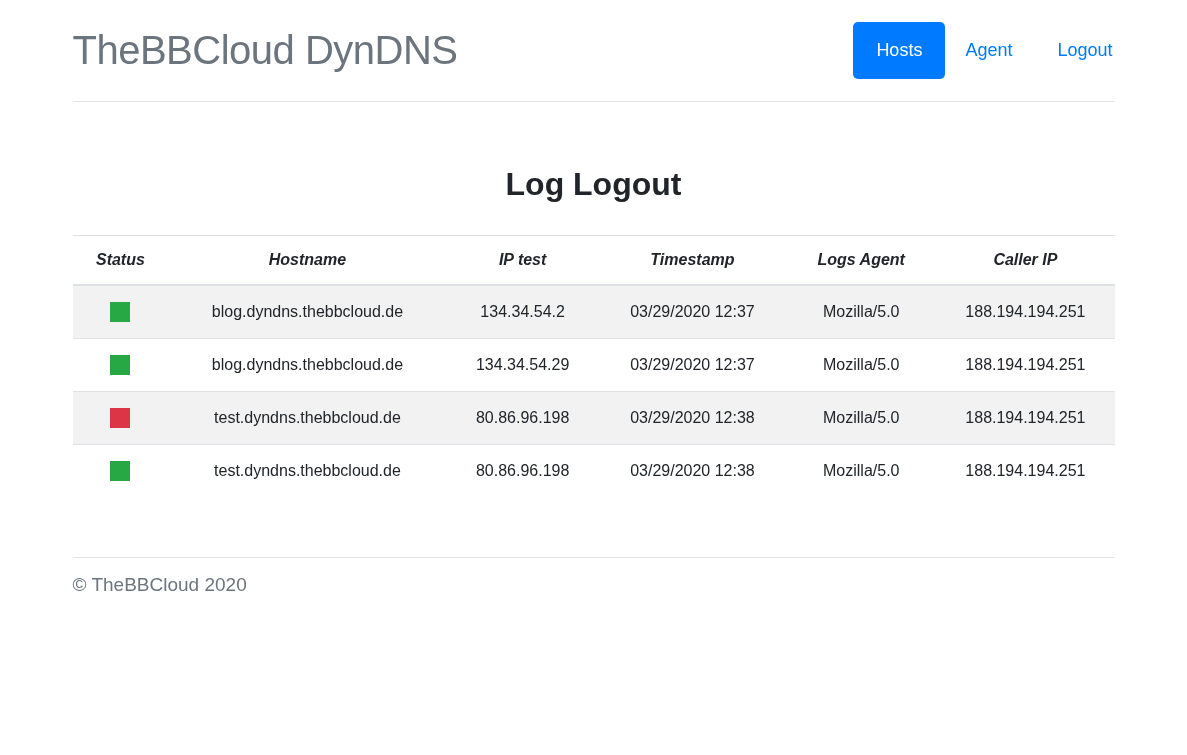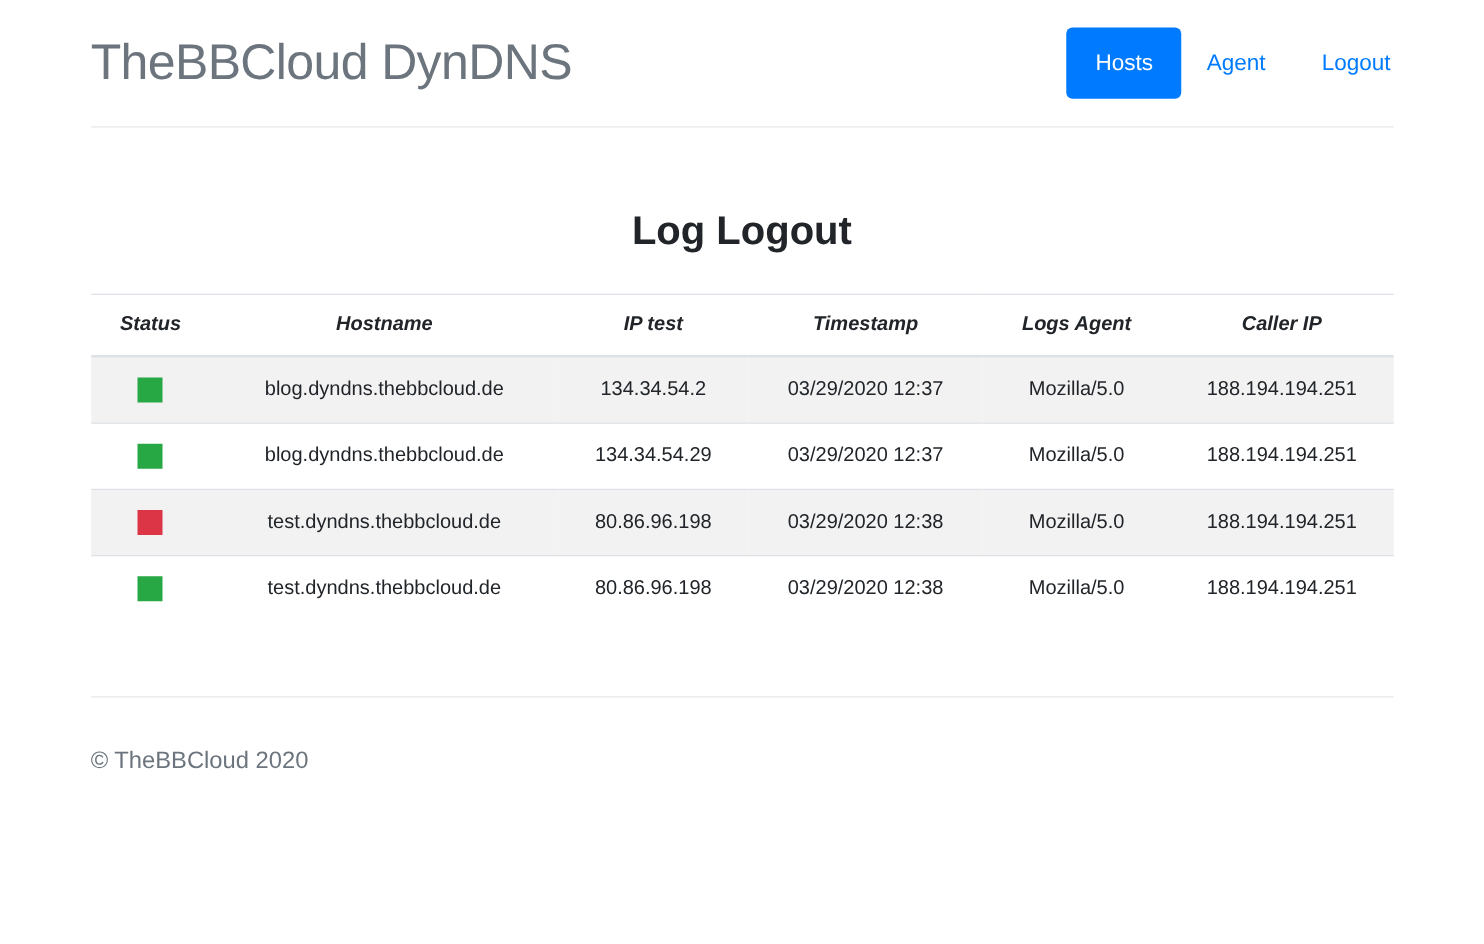--- a/index.html
+++ b/index.html
@@ -92,21 +92,21 @@
     display: inline-block;
     width: 20px;
     height: 20px;
     vertical-align: middle;
   }
 
   
   .site-footer {
     margin-top: 60px;
     border-top: 1px solid #e7e7e7;
-    padding: 40px 0 40px;
+    padding: 16px 0 40px;
   }
   .site-footer p {
     margin: 0;
     font-size: 19px;
     color: #6c757d;
   }
 </style>
 </head>
 <body>
 

